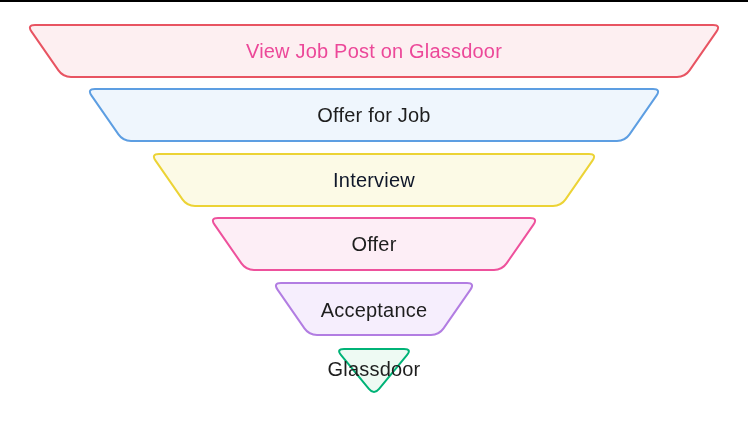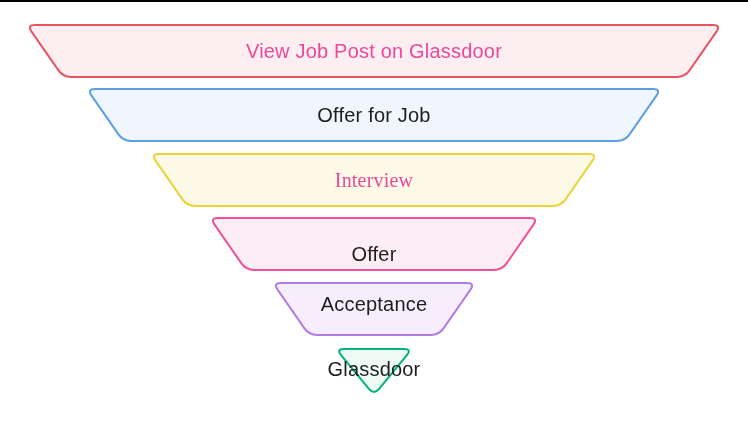--- a/index.html
+++ b/index.html
@@ -48,18 +48,18 @@
       <path d="M 31.55 31.58 Q 27 25 35.00 25.00 L 713.00 25.00 Q 721 25 716.45 31.58 L 689.55 70.42 Q 685 77 677.00 77.00 L 71.00 77.00 Q 63 77 58.45 70.42 Z" fill="#fdeff1" stroke="#e85462" stroke-width="2" stroke-linejoin="round"></path>
       <path d="M 91.55 95.58 Q 87 89 95.00 89.00 L 653.00 89.00 Q 661 89 656.45 95.58 L 629.55 134.42 Q 625 141 617.00 141.00 L 131.00 141.00 Q 123 141 118.45 134.42 Z" fill="#eff6fd" stroke="#5d9ee2" stroke-width="2" stroke-linejoin="round"></path>
       <path d="M 155.55 160.58 Q 151 154 159.00 154.00 L 589.00 154.00 Q 597 154 592.45 160.58 L 565.55 199.42 Q 561 206 553.00 206.00 L 195.00 206.00 Q 187 206 182.45 199.42 Z" fill="#fcfae6" stroke="#ecd335" stroke-width="2" stroke-linejoin="round"></path>
       <path d="M 214.55 224.58 Q 210 218 218.00 218.00 L 530.00 218.00 Q 538 218 533.45 224.58 L 506.55 263.42 Q 502 270 494.00 270.00 L 254.00 270.00 Q 246 270 241.45 263.42 Z" fill="#fdeef6" stroke="#ee519c" stroke-width="2" stroke-linejoin="round"></path>
       <path d="M 277.55 289.58 Q 273 283 281.00 283.00 L 467.00 283.00 Q 475 283 470.45 289.58 L 443.55 328.42 Q 439 335 431.00 335.00 L 317.00 335.00 Q 309 335 304.45 328.42 Z" fill="#f6eefd" stroke="#b27de2" stroke-width="2" stroke-linejoin="round"></path>
       <path d="M 341.10 355.17 Q 336 349 344.00 349.00 L 404.00 349.00 Q 412 349 406.90 355.17 L 379.10 388.83 Q 374 395 368.90 388.83 Z" fill="#eefaf3" stroke="#00b377" stroke-width="2" stroke-linejoin="round"></path>
     </svg>
   <div id="labels-layer">
       <div class="level-label" style="top: 37px; color: #ec4899;">View Job Post on Glassdoor</div>
       <div class="level-label" style="top: 101px; color: rgb(30, 30, 30);">Offer for Job</div>
-      <div class="level-label" style="top: 166px; color: #ec4899; font-family: Liberation Serif, serif;">Interview</div>
-      <div class="level-label" style="top: 230px; color: rgb(30, 30, 30); margin-top: 10px;">Offer</div>
-      <div class="level-label" style="top: 290px; color: rgb(30, 30, 30);">Acceptance</div>
+      <div class="level-label" style="top: 166px; color: #0f172a;">Interview</div>
+      <div class="level-label" style="top: 230px; color: rgb(30, 30, 30);">Offer</div>
+      <div class="level-label" style="top: 296px; color: rgb(30, 30, 30);">Acceptance</div>
       <div class="level-label" style="top: 355px; color: rgb(30, 30, 30);">Glassdoor</div>
     </div>
 </div>
 
 </body></html>

